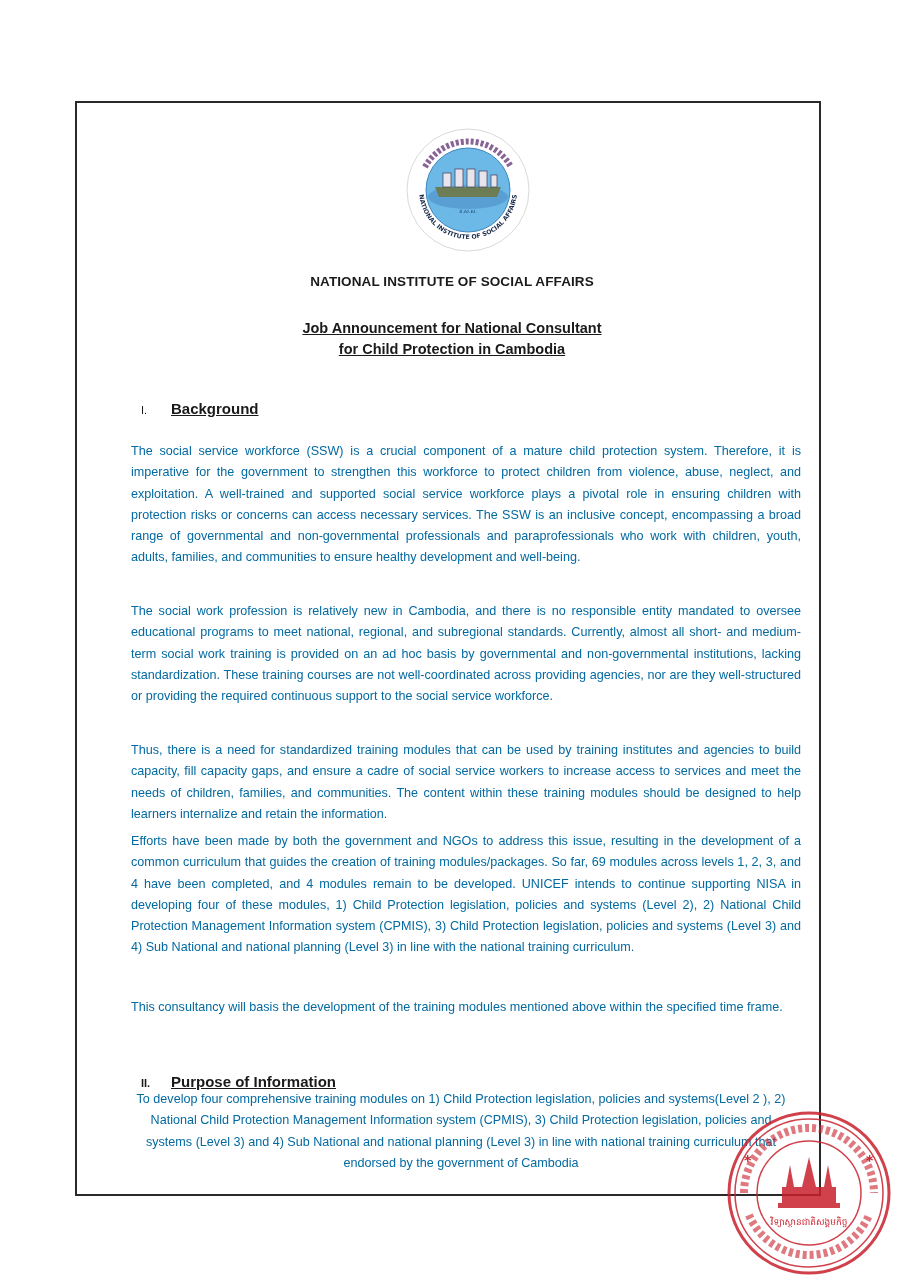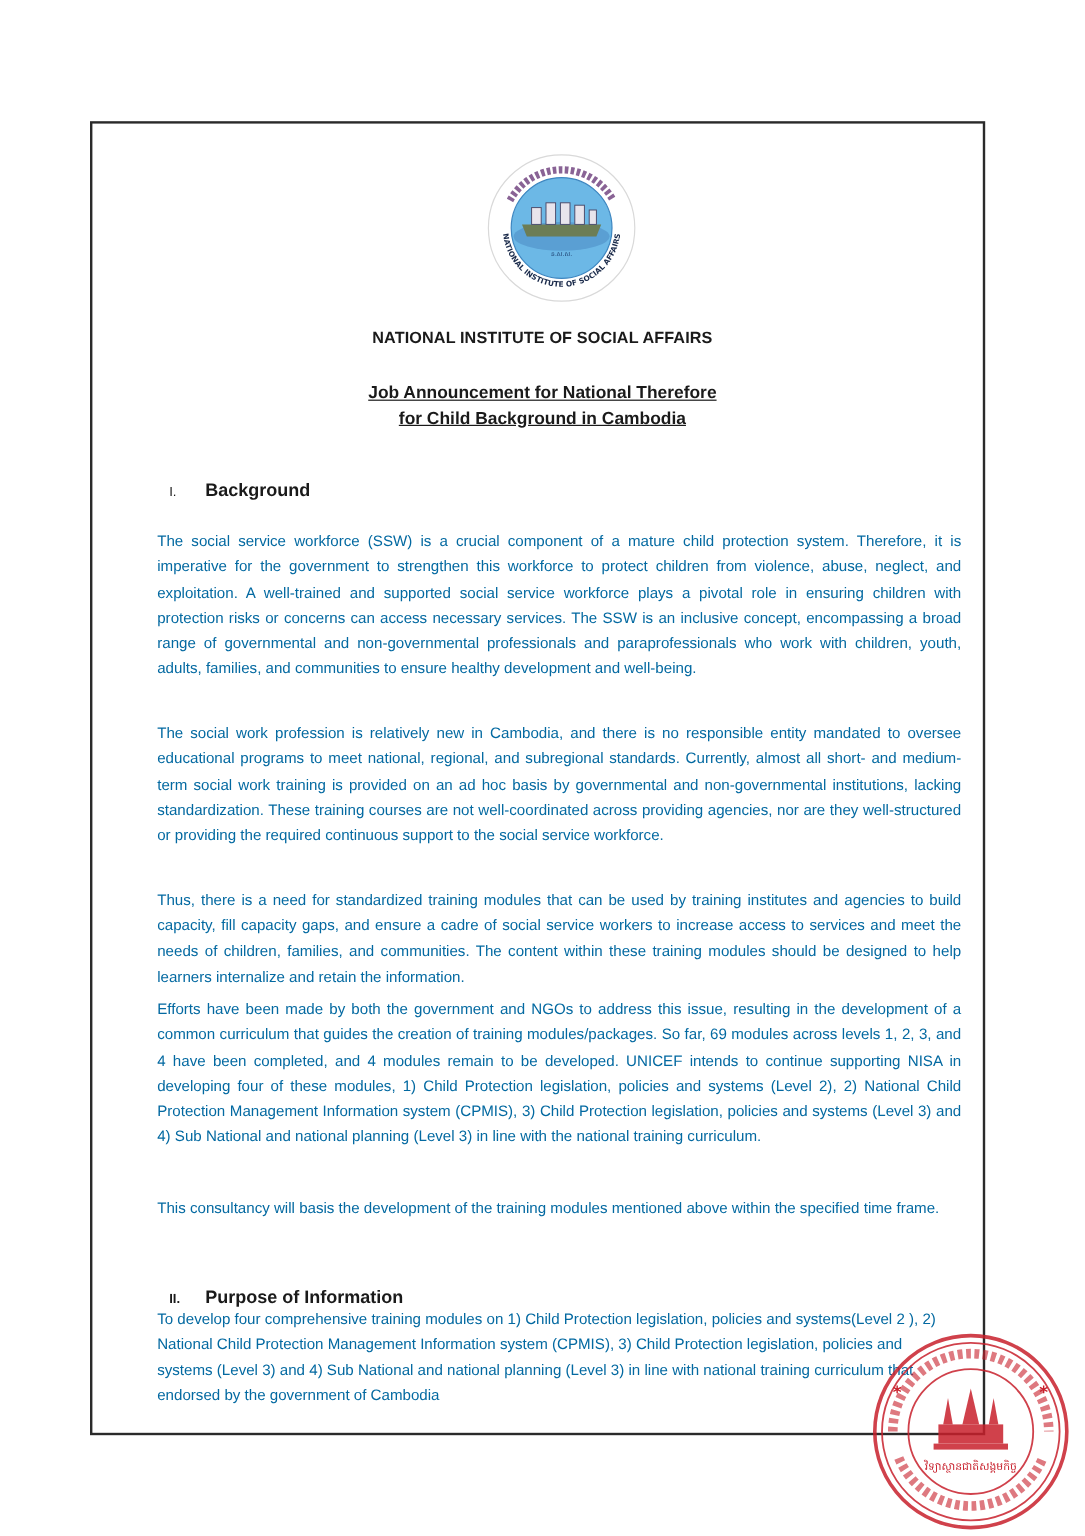--- a/index.html
+++ b/index.html
@@ -17,29 +17,29 @@
   .org {
     position: absolute; left: 0; width: 904px; top: 274px; text-align: center;
     font-weight: bold; font-size: 13.5px; letter-spacing: 0.1px;
   }
   .title {
     position: absolute; left: 0; width: 904px; top: 318px; text-align: center;
     font-weight: bold; font-size: 14.5px; line-height: 21px;
   }
   .title div span { text-decoration: underline; }
   .section-head {
-    position: absolute; left: 141px; font-weight: bold; font-size: 15px;
+    position: absolute; left: 141px; font-weight: bold; font-size: 15px; text-decoration: underline;
   }
   .section-head .num { display: inline-block; width: 30px; font-size: 11px; font-weight: normal; }
   .section-head.s2 .num { font-weight: bold; font-size: 11px; margin-top: 20px; }
   .para {
     position: absolute; left: 131px; width: 670px; font-size: 12.6px; line-height: 21.3px;
     text-align: justify; color: #0369a1;
   }
-  .para.left { text-align: left; }
+  .para.left { text-align: center; }
   .stamp {
     position: absolute; left: 714px; top: 1105px; width: 180px; height: 170px;
   }
 </style>
 </head>
 <body>
 
 <div class="frame"></div>
 
 <svg class="logo" viewBox="0 0 126 126">
@@ -59,22 +59,22 @@
   <path id="ringpath" d="M 14 63 A 49 49 0 0 0 112 63" fill="none"></path>
   <text font-size="6.2" fill="#1a2a4a" font-weight="bold" font-family="DejaVu Sans, sans-serif">
     <textPath href="#ringpath" startOffset="50%" text-anchor="middle">NATIONAL INSTITUTE OF SOCIAL AFFAIRS</textPath>
   </text>
   <path d="M 20 40 A 49 49 0 0 1 106 40" fill="none" stroke="#6b3c7a" stroke-width="6" stroke-dasharray="3 2" opacity="0.8"></path>
 </svg>
 
 <div class="org">NATIONAL INSTITUTE OF SOCIAL AFFAIRS</div>
 
 <div class="title">
-  <div><span>Job Announcement for National Therefore</span></div>
-  <div><span>for Child Background in Cambodia</span></div>
+  <div><span>Job Announcement for National Consultant</span></div>
+  <div><span>for Child Protection in Cambodia</span></div>
 </div>
 
 <div class="section-head" style="top:400px;">
   <span class="num">I.</span><span>Background</span>
 </div>
 
 <div class="para" style="top:441px;">The social service workforce (SSW) is a crucial component of a mature child protection system. Therefore, it is imperative for the government to strengthen this workforce to protect children from violence, abuse, neglect, and exploitation. A well-trained and supported social service workforce plays a pivotal role in ensuring children with protection risks or concerns can access necessary services. The SSW is an inclusive concept, encompassing a broad range of governmental and non-governmental professionals and paraprofessionals who work with children, youth, adults, families, and communities to ensure healthy development and well-being.</div>
 <div class="para" style="top:601px;">The social work profession is relatively new in Cambodia, and there is no responsible entity mandated to oversee educational programs to meet national, regional, and subregional standards. Currently, almost all short- and medium-term social work training is provided on an ad hoc basis by governmental and non-governmental institutions, lacking standardization. These training courses are not well-coordinated across providing agencies, nor are they well-structured or providing the required continuous support to the social service workforce.</div>
 <div class="para" style="top:740px;">Thus, there is a need for standardized training modules that can be used by training institutes and agencies to build capacity, fill capacity gaps, and ensure a cadre of social service workers to increase access to services and meet the needs of children, families, and communities. The content within these training modules should be designed to help learners internalize and retain the information.</div>
 <div class="para" style="top:831px;">Efforts have been made by both the government and NGOs to address this issue, resulting in the development of a common curriculum that guides the creation of training modules/packages. So far, 69 modules across levels 1, 2, 3, and 4 have been completed, and 4 modules remain to be developed. UNICEF intends to continue supporting NISA in developing four of these modules, 1) Child Protection legislation, policies and systems (Level 2), 2) National Child Protection Management Information system (CPMIS), 3) Child Protection legislation, policies and systems (Level 3) and 4) Sub National and national planning (Level 3) in line with the national training curriculum.</div>

